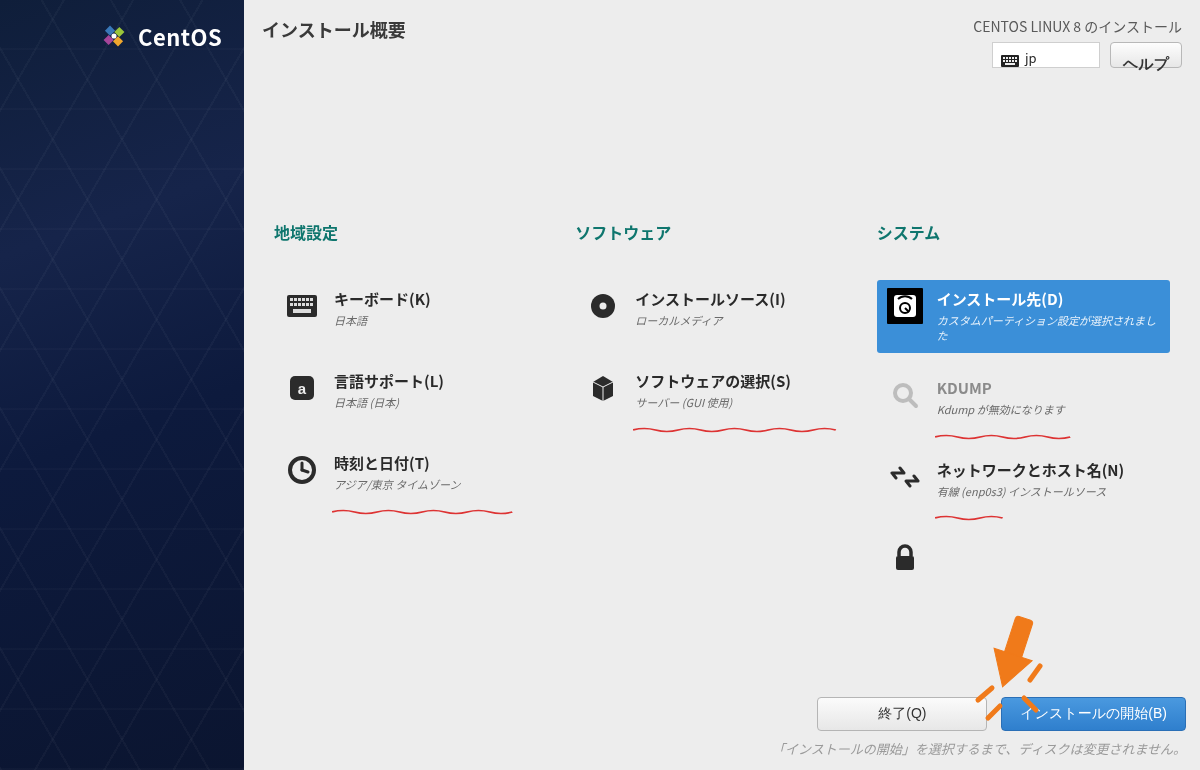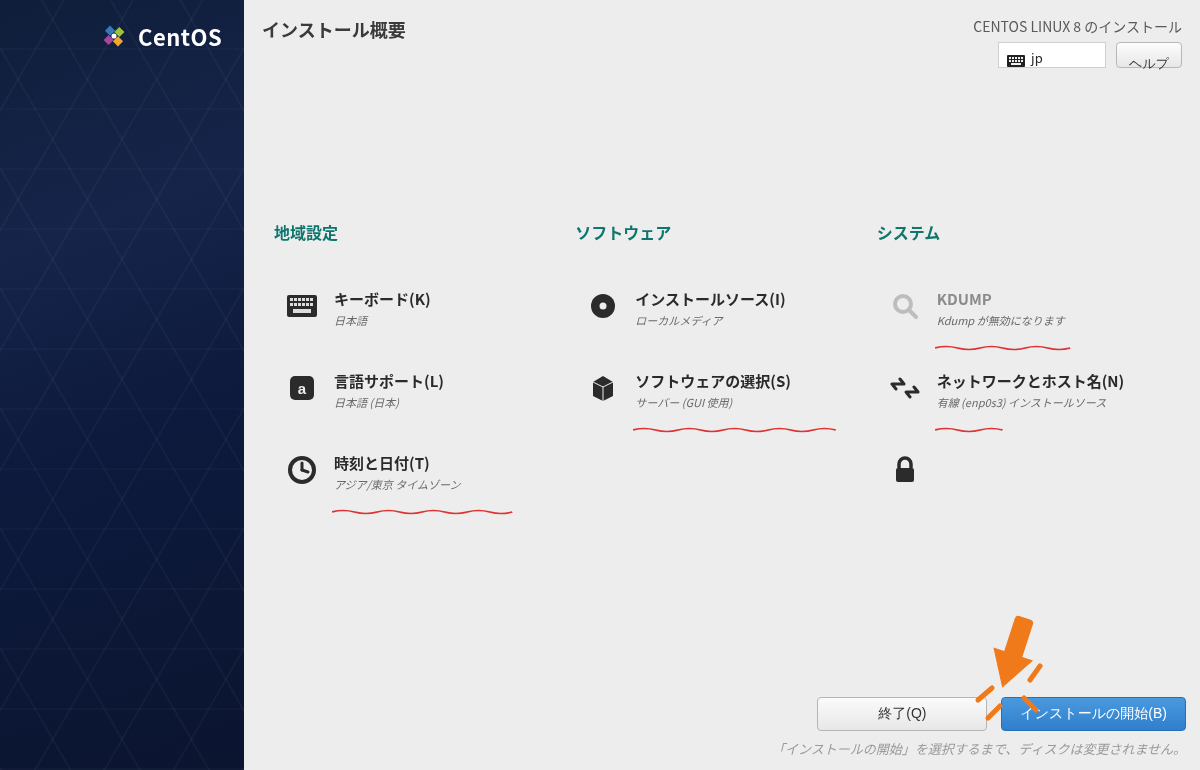--- a/index.html
+++ b/index.html
@@ -48,22 +48,23 @@
   .distro-title { font-size: 14px; color: #5a5a5a; margin-bottom: 6px; margin-left: 13px; }
   .kbd-help-row { display: flex; align-items: center; gap: 10px; justify-content: flex-end; }
   .kbd-box {
     background: #fff; border: 1px solid #cfcfcf; height: 26px;
     display: flex; align-items: flex-end; padding: 0 8px; gap: 6px; font-size: 13px;
     width: 108px;
   }
   .help-btn {
     background: linear-gradient(#fdfdfd,#e7e7e7);
     border: 1px solid #b8b8b8; border-radius: 4px;
-    height: 26px; padding: 12px 12px; font-size: 13px; color: #333;
+    height: 26px; padding: 12px 12px; font-size: 15px; color: #333;
     cursor: pointer;
+    font-weight: bold;
   }
 
   
   .columns {
     position: absolute;
     top: 220px;
     left: 30px; right: 30px;
     display: flex;
     gap: 8px;
   }
@@ -288,20 +289,34 @@
           <svg viewBox="0 0 200 8" preserveAspectRatio="none">
               <path d="M0 4 Q10 0 20 4 T40 4 T60 4 T80 4 T100 4 T120 4 T140 4 T160 4 T180 4" stroke="#d33" stroke-width="2.2" fill="none"></path>
             </svg>
         </div>
       </div>
     </div>
 
     <div class="col">
       <div class="col-heading">システム</div>
 
+      <div class="spoke selected" style="margin-bottom:16px;">
+        <div class="ico">
+          <svg width="26" height="26" viewBox="0 0 26 26">
+              <rect x="2" y="2" width="22" height="22" rx="3" fill="#fff"></rect>
+              <path d="M6 6 A10 10 0 0 1 20 6" stroke="#000" stroke-width="2" fill="none"></path>
+              <circle cx="13" cy="15" r="5" fill="none" stroke="#000" stroke-width="2"></circle>
+              <line x1="13" y1="15" x2="17" y2="19" stroke="#000" stroke-width="2"></line>
+            </svg>
+        </div>
+        <div class="spoke-texts">
+          <div class="spoke-title">インストール先(D)</div>
+          <div class="spoke-status">カスタムパーティション設定が選択されました</div>
+        </div>
+      </div>
 
       <div class="spoke dim">
         <div class="ico">
           <svg width="28" height="28" viewBox="0 0 28 28">
               <circle cx="12" cy="12" r="8" fill="none" stroke="#bdbdbd" stroke-width="4"></circle>
               <line x1="18" y1="18" x2="25" y2="25" stroke="#bdbdbd" stroke-width="4" stroke-linecap="round"></line>
             </svg>
         </div>
         <div class="spoke-texts">
           <div class="spoke-title">KDUMP</div>

